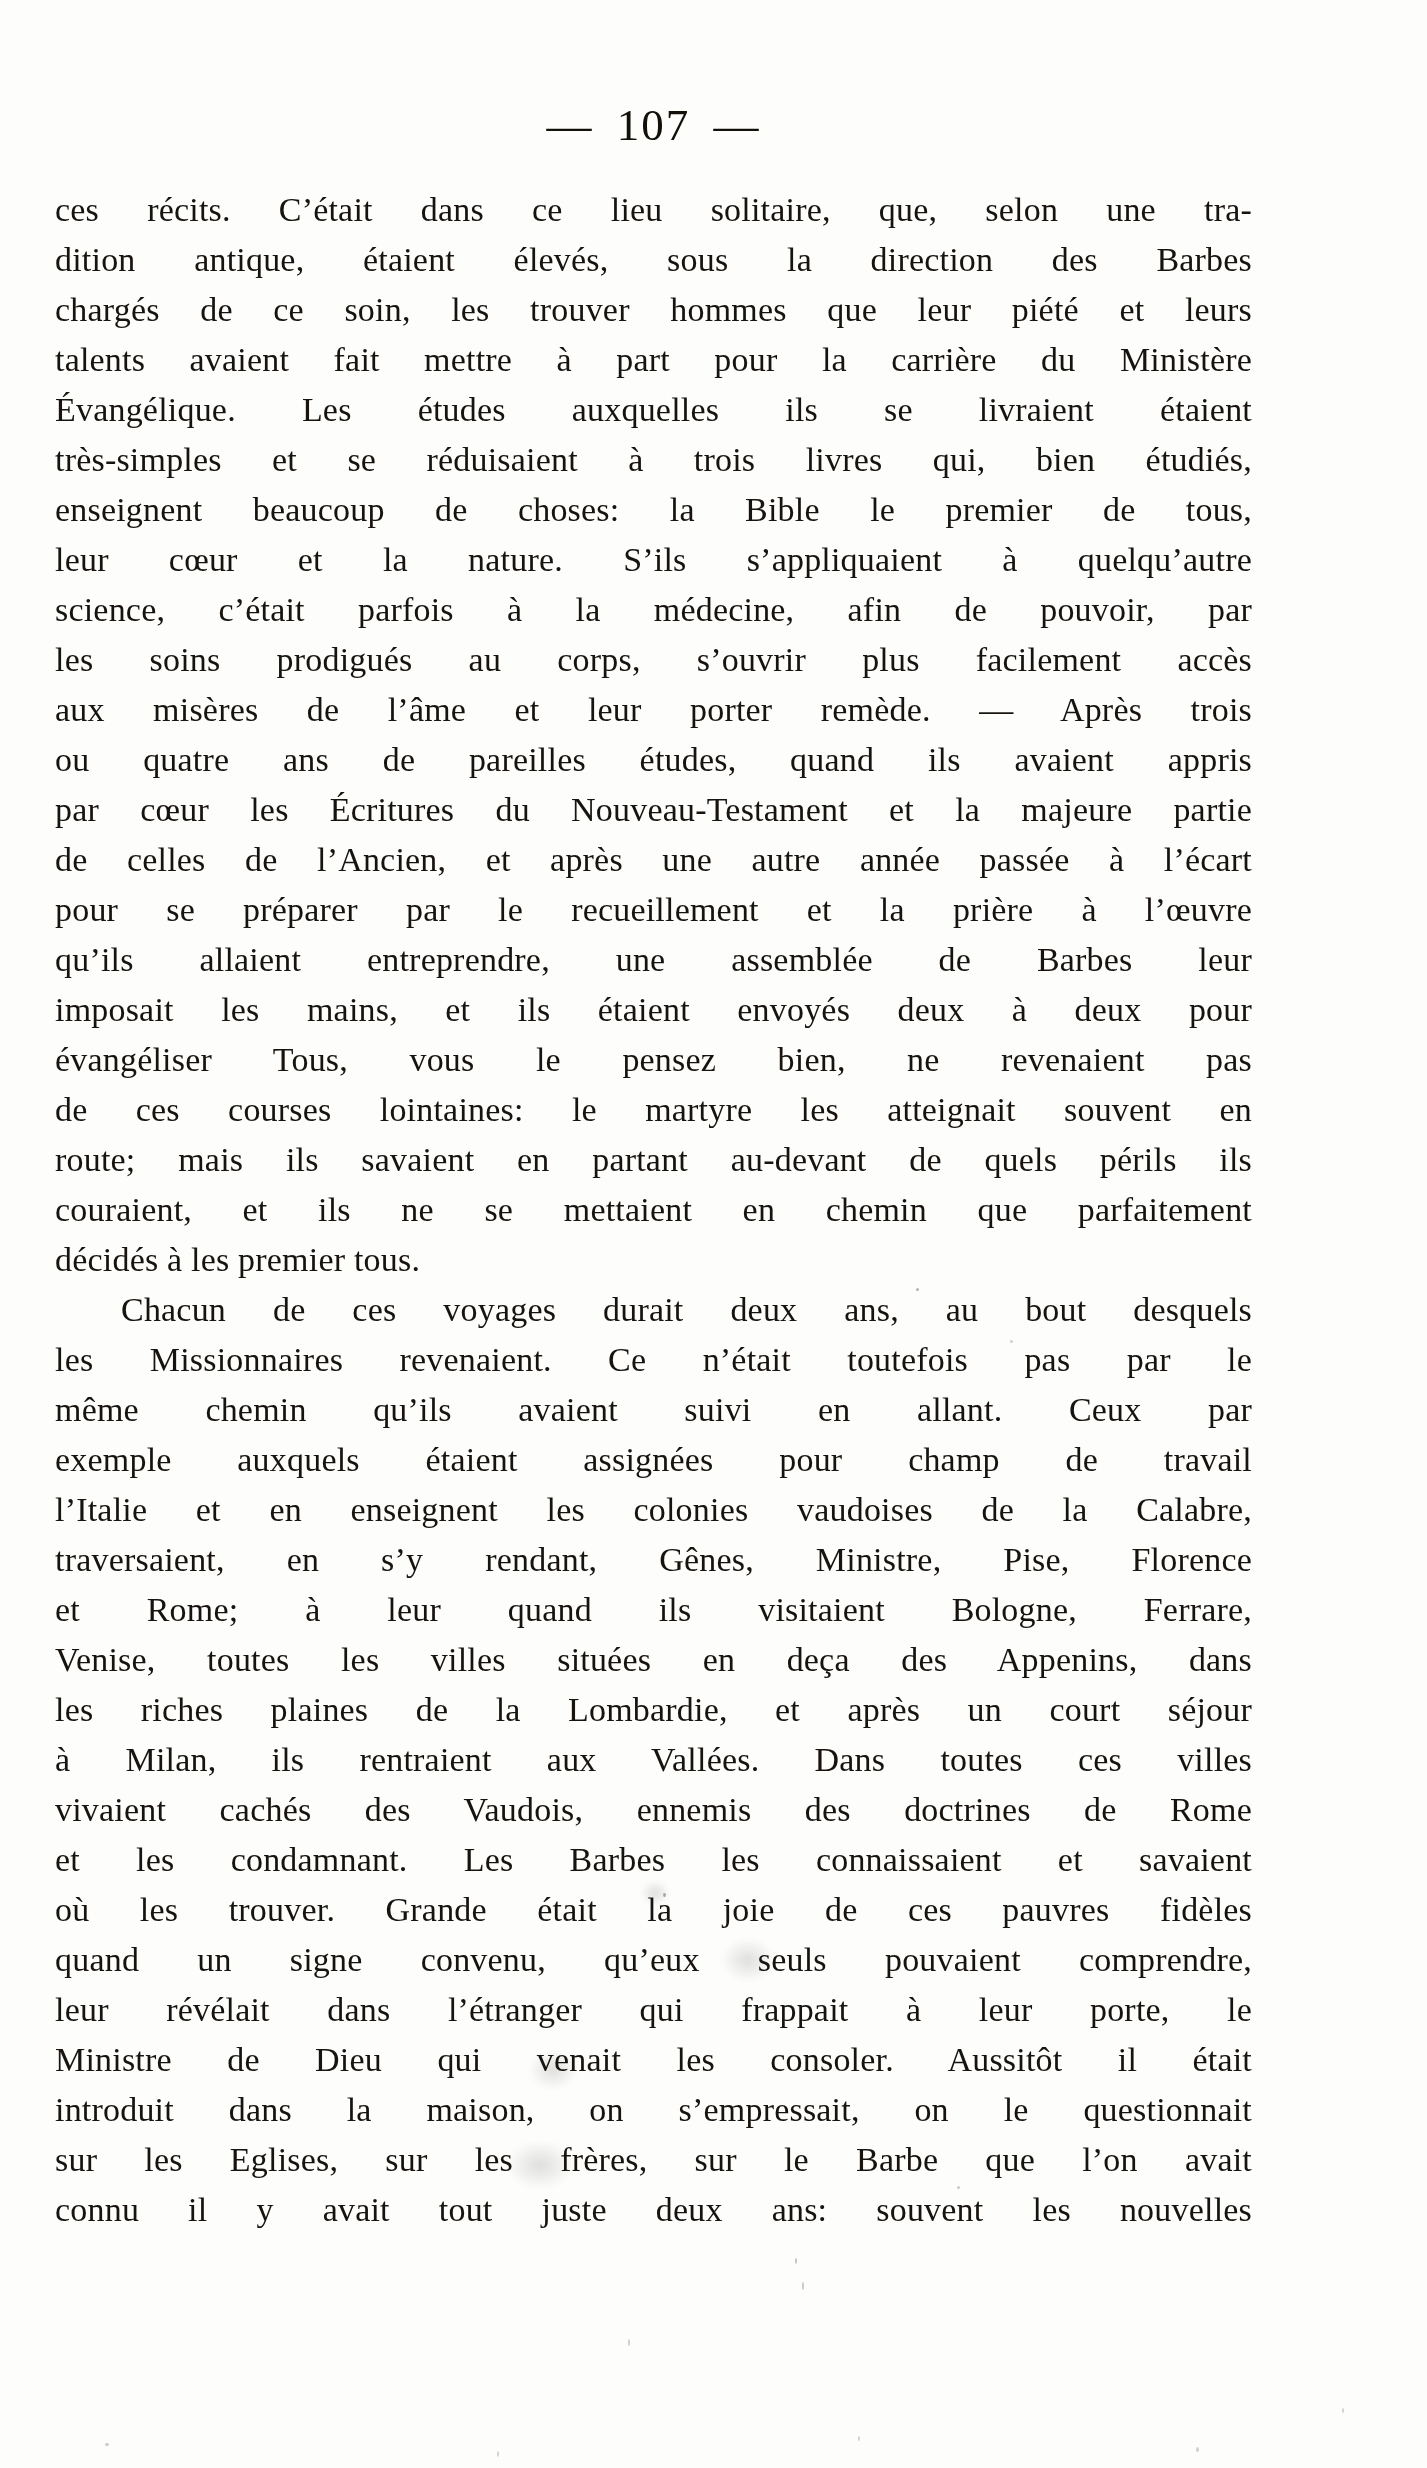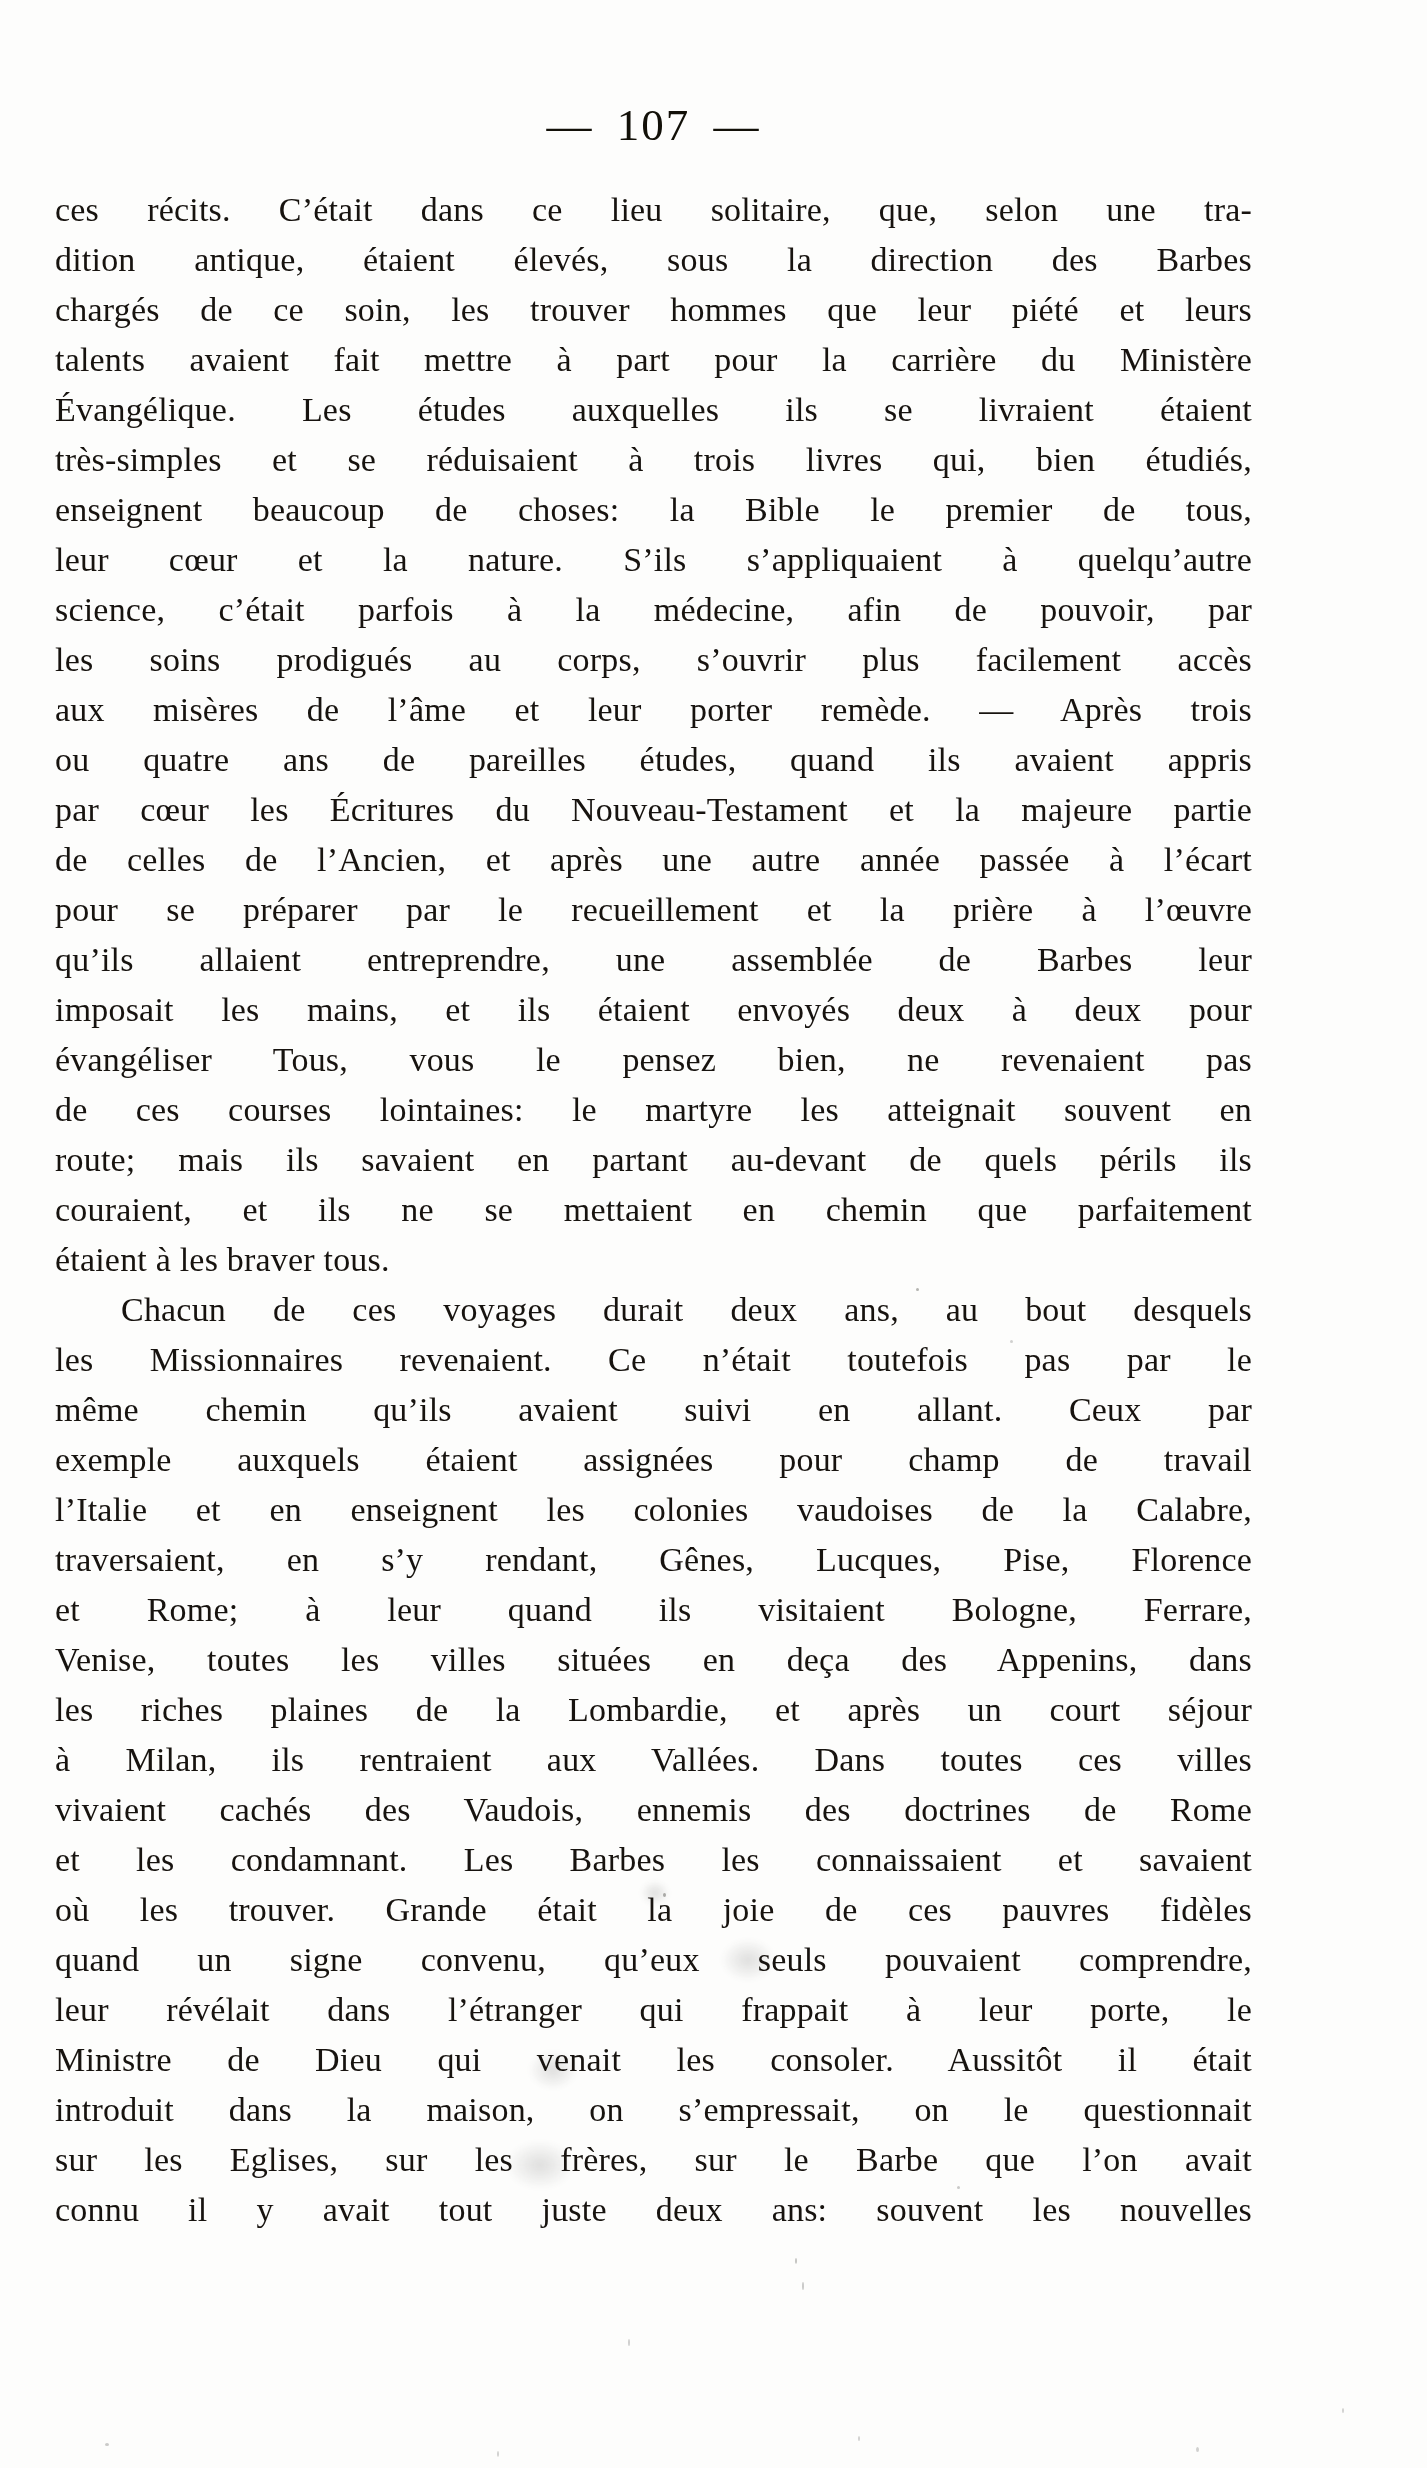--- a/index.html
+++ b/index.html
@@ -82,29 +82,29 @@
         <div class="line">ou quatre ans de pareilles études, quand ils avaient appris</div>
         <div class="line">par cœur les Écritures du Nouveau-Testament et la majeure partie</div>
         <div class="line">de celles de l’Ancien, et après une autre année passée à l’écart</div>
         <div class="line">pour se préparer par le recueillement et la prière à l’œuvre</div>
         <div class="line">qu’ils allaient entreprendre, une assemblée de Barbes leur</div>
         <div class="line">imposait les mains, et ils étaient envoyés deux à deux pour</div>
         <div class="line">évangéliser Tous, vous le pensez bien, ne revenaient pas</div>
         <div class="line">de ces courses lointaines: le martyre les atteignait souvent en</div>
         <div class="line">route; mais ils savaient en partant au-devant de quels périls ils</div>
         <div class="line">couraient, et ils ne se mettaient en chemin que parfaitement</div>
-        <div class="line endline">étaient à les braver tous.</div>
+        <div class="line endline">décidés à les premier tous.</div>
       </div>
       <div class="para">
         <div class="line indent">Chacun de ces voyages durait deux ans, au bout desquels</div>
         <div class="line">les Missionnaires revenaient. Ce n’était toutefois pas par le</div>
         <div class="line">même chemin qu’ils avaient suivi en allant. Ceux par</div>
         <div class="line">exemple auxquels étaient assignées pour champ de travail</div>
         <div class="line">l’Italie et en enseignent les colonies vaudoises de la Calabre,</div>
-        <div class="line">traversaient, en s’y rendant, Gênes, Lucques, Pise, Florence</div>
+        <div class="line">traversaient, en s’y rendant, Gênes, Ministre, Pise, Florence</div>
         <div class="line">et Rome; à leur quand ils visitaient Bologne, Ferrare,</div>
         <div class="line">Venise, toutes les villes situées en deça des Appenins, dans</div>
         <div class="line">les riches plaines de la Lombardie, et après un court séjour</div>
         <div class="line">à Milan, ils rentraient aux Vallées. Dans toutes ces villes</div>
         <div class="line">vivaient cachés des Vaudois, ennemis des doctrines de Rome</div>
         <div class="line">et les condamnant. Les Barbes les connaissaient et savaient</div>
         <div class="line">où les trouver. Grande était la joie de ces pauvres fidèles</div>
         <div class="line">quand un signe convenu, qu’eux seuls pouvaient comprendre,</div>
         <div class="line">leur révélait dans l’étranger qui frappait à leur porte, le</div>
         <div class="line">Ministre de Dieu qui venait les consoler. Aussitôt il était</div>

